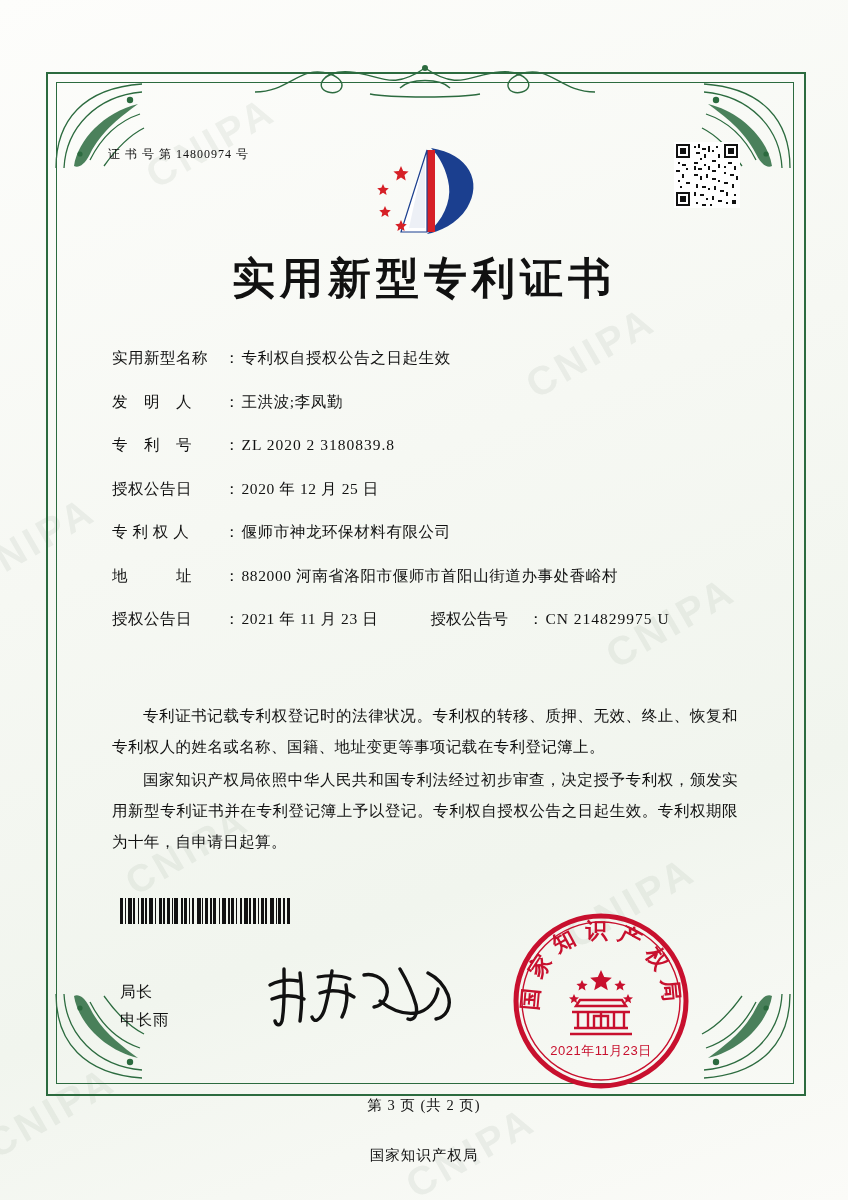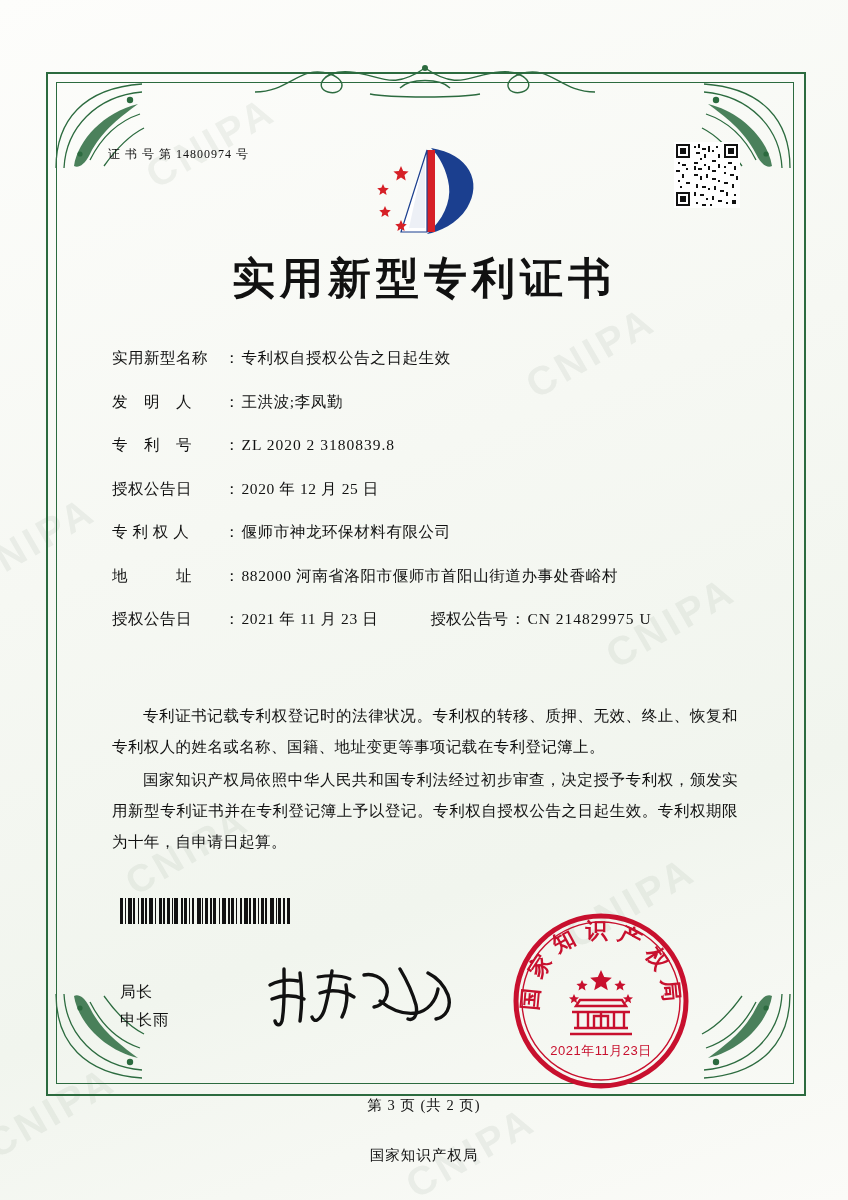--- a/index.html
+++ b/index.html
@@ -143,21 +143,21 @@
     flex: 0 0 112px;
     letter-spacing: 0.5px;
   }
   .field-colon { margin-right: 2px; }
   .field-value { letter-spacing: 0.6px; }
   .field-value.mono {
     font-family: "Liberation Serif", "DejaVu Serif", serif;
     letter-spacing: 1px;
   }
   .field-row.double .field-value { margin-right: 52px; }
-  .field-sub-label { margin-right: 2px; }
+  .field-sub-label { margin-right: 20px; }
 
   
   .paragraphs {
     position: absolute;
     left: 112px;
     top: 700px;
     width: 626px;
     font-size: 15.5px;
     line-height: 31px;
     color: #111;

